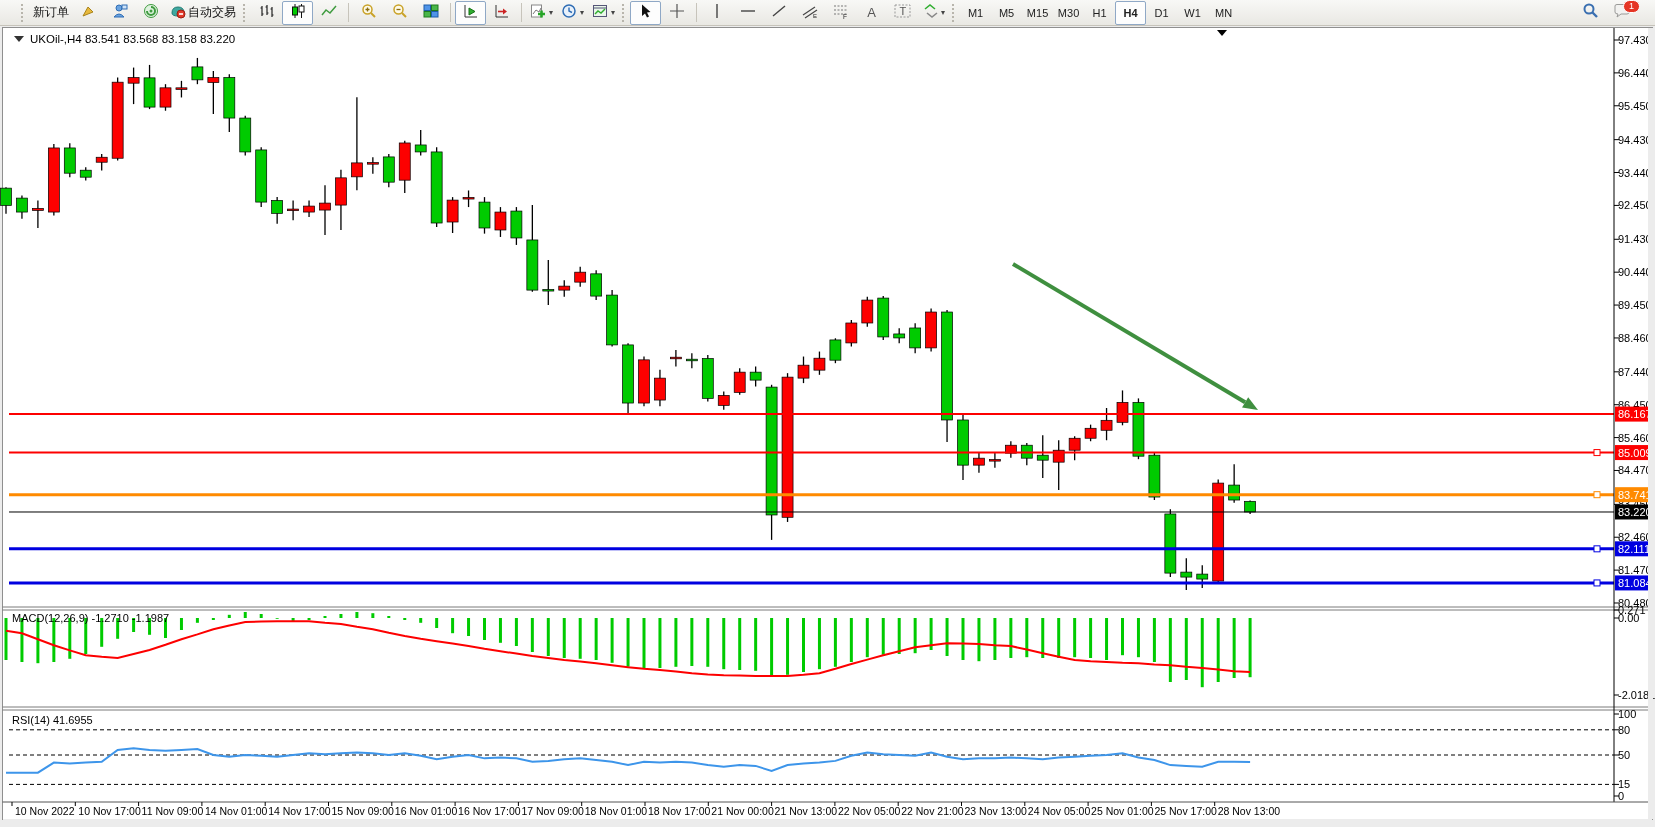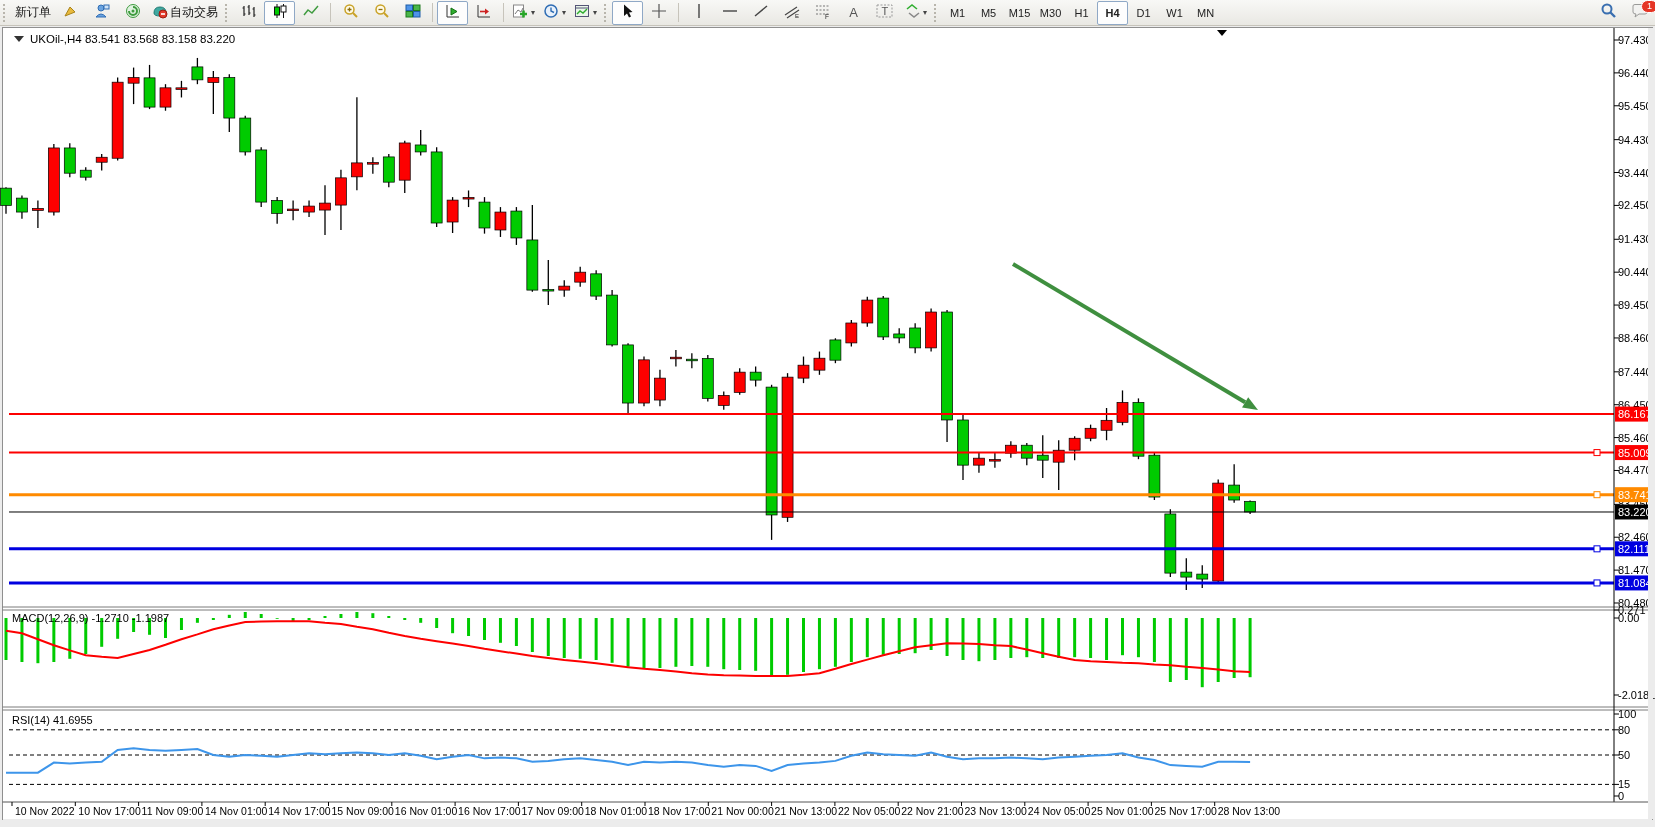--- a/index.html
+++ b/index.html
@@ -1,17 +1,17 @@
 <!DOCTYPE html>
 <html><head>
 <meta charset="utf-8">
 <style>
   html,body{margin:0;padding:0;}
   body{width:1655px;height:827px;background:#ececec;font-family:"Liberation Sans",sans-serif;overflow:hidden;position:relative;}
-  .tb{position:absolute;top:0;left:0;width:1655px;height:26px;background:linear-gradient(#f8f8f6,#e9e8e3);border-bottom:1px solid #c6c3ba;display:flex;align-items:center;padding:0 0;box-sizing:border-box;z-index:5;}
+  .tb{position:absolute;top:0;left:0;width:1655px;height:26px;background:linear-gradient(#f8f8f6,#e9e8e3);border-bottom:1px solid #c6c3ba;display:flex;align-items:center;padding:0 18px;box-sizing:border-box;z-index:5;}
   .tbtn{height:22px;min-width:23px;display:inline-flex;align-items:center;justify-content:center;border:1px solid transparent;border-radius:2px;padding:0 3px;gap:2px;cursor:default;}
   .tbtn.active{background:#fdfdfd;border:1px solid #8fa8c6;font-weight:bold;}
   .tbtn .lbl{font-size:12px;color:#111;white-space:nowrap;}
   .tf .lbl{font-size:11px;color:#222;}
   .sep{width:1px;height:19px;background:#c7c4bb;margin:0 4px;}
   .grip{width:3px;height:18px;margin:0 3px;border-left:2px dotted #b8b5ac;}
   .dd{font-size:8px;color:#444;margin-left:1px;}
   .spacer{flex:1;}
   .chatwrap{position:relative;}
   .badge{position:absolute;top:-2px;right:-4px;background:#e53525;color:#fff;border-radius:8px;font-size:9px;line-height:11px;min-width:11px;text-align:center;padding:0 2px;border:1px solid #fff;}

